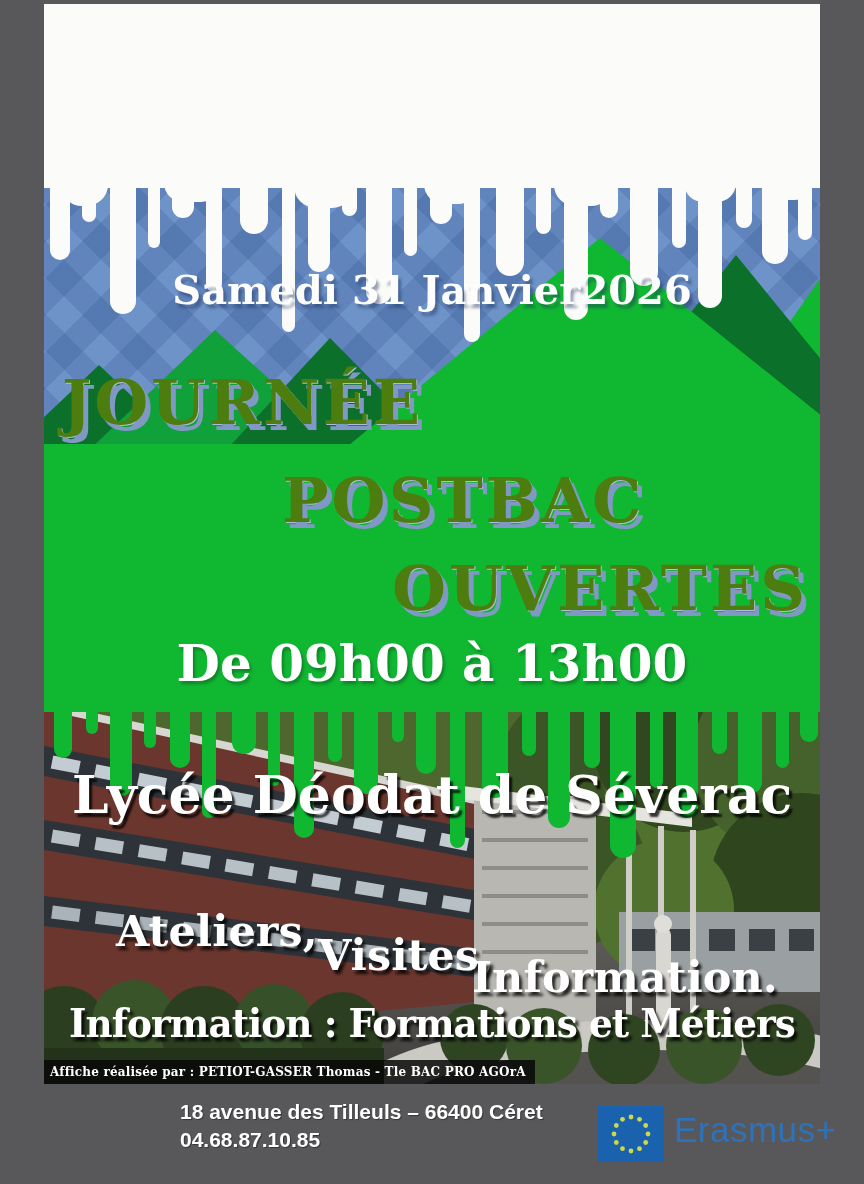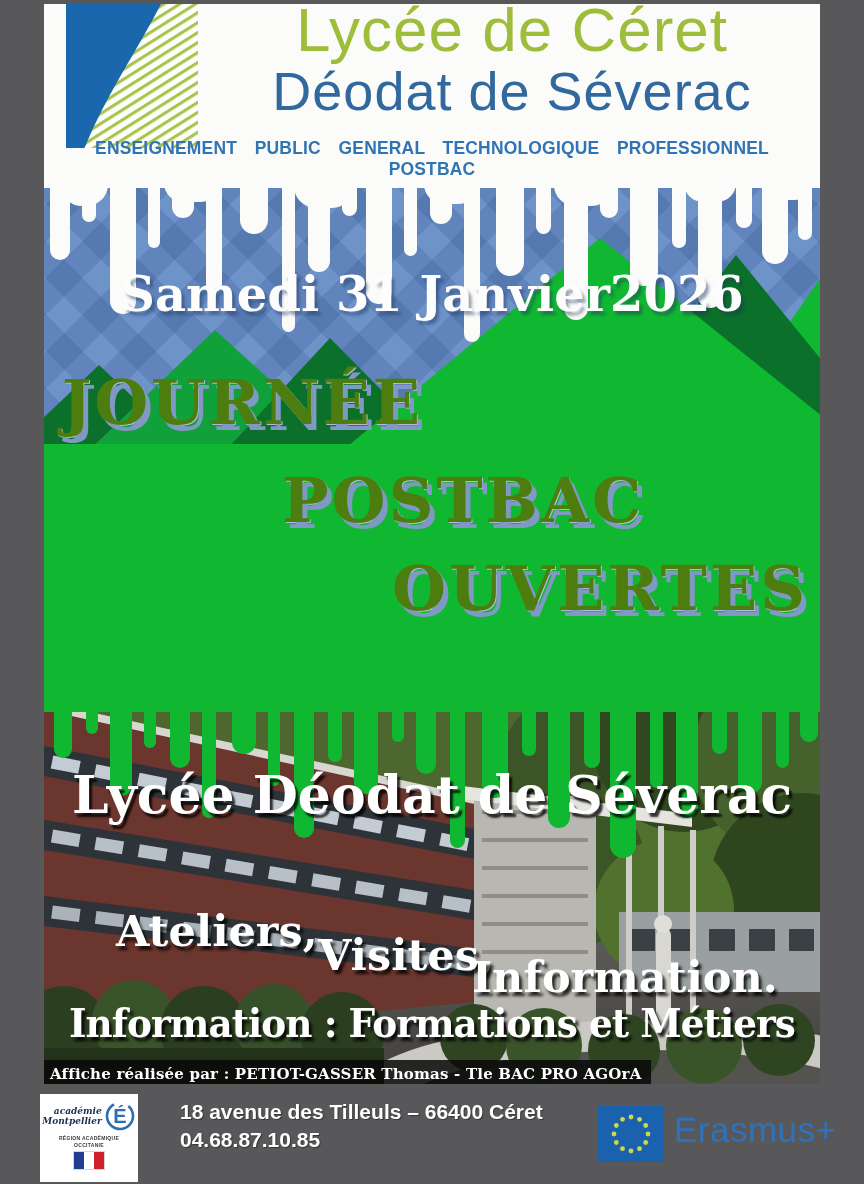--- a/index.html
+++ b/index.html
@@ -19,21 +19,21 @@
           transform:scaleX(.97);}
 
   
   .blue-band{position:absolute;left:0;top:164px;width:776px;height:292px;background-color:#6e93c8;
     background-image:
       repeating-linear-gradient(45deg, rgba(40,75,135,0) 0 26px, rgba(40,75,135,.20) 26px 52px),
       repeating-linear-gradient(-45deg, rgba(40,75,135,0) 0 26px, rgba(40,75,135,.20) 26px 52px);
     z-index:1;}
   .white-drips{position:absolute;left:0;top:160px;width:776px;height:200px;z-index:2;}
   .event-date{position:absolute;left:0;top:262px;width:776px;text-align:center;z-index:4;
-    font-family:"DejaVu Serif",serif;font-weight:bold;font-size:48px;color:#fdfdfd;
+    font-family:"DejaVu Serif",serif;font-weight:bold;font-size:40px;color:#fdfdfd;
     text-shadow:3px 4px 3px rgba(30,50,90,.45);}
 
   
   .mountains{position:absolute;left:0;top:226px;width:776px;height:244px;z-index:1;}
   .green-solid{position:absolute;left:0;top:440px;width:776px;height:256px;background:#10b832;z-index:1;}
   .green-drips{position:absolute;left:0;top:694px;width:776px;height:180px;z-index:3;}
   .t-journee,.t-portes,.t-ouvertes{position:absolute;z-index:4;font-family:"DejaVu Serif",serif;
     font-weight:bold;color:#4d7c0f;font-size:62px;letter-spacing:3px;
     text-shadow:5px 6px 0 #8098c4, 1px 1px 0 #aebcd8;}
   .t-journee{left:18px;top:362px;}
@@ -51,21 +51,21 @@
   .t-act{position:absolute;z-index:4;font-family:"DejaVu Serif",serif;font-weight:bold;
     font-size:43px;color:#ffffff;text-shadow:3px 4px 3px rgba(0,0,0,.8);}
   .t-act1{left:72px;top:902px;}
   .t-act2{left:262px;top:926px;margin-left:12px;}
   .t-act3{left:428px;top:948px;}
   .t-info{position:absolute;left:0;top:996px;width:776px;text-align:center;z-index:4;
     font-family:"DejaVu Serif",serif;font-weight:bold;font-size:39px;color:#ffffff;
     letter-spacing:-1px;transform:scaleX(.96);transform-origin:50% 50%;
     text-shadow:3px 4px 3px rgba(0,0,0,.85);}
   .credit{position:absolute;left:0px;top:1056px;z-index:5;background:rgba(8,8,8,.85);
-    color:#ffffff;font-family:"DejaVu Serif",serif;font-weight:bold;font-size:15px;
+    color:#ffffff;font-family:"DejaVu Serif",serif;font-weight:bold;font-size:12px;
     padding:5px 9px 6px 6px;letter-spacing:.2px;}
 
   
   .footer{position:absolute;left:0;top:1084px;width:864px;height:100px;background:#58585a;}
   .acad-card{position:absolute;left:40px;top:10px;width:98px;height:88px;background:#ffffff;
     display:flex;flex-direction:column;align-items:center;justify-content:flex-start;padding-top:6px;box-sizing:border-box;}
   .acad-row{display:flex;align-items:center;gap:2px;}
   .acad-name{font-size:9px;font-weight:bold;color:#1c2f52;text-align:right;line-height:1.15;
     font-family:"DejaVu Serif",serif;font-style:italic;}
   .acad-sub{margin-top:3px;font-size:5px;font-weight:bold;color:#3a3a3a;text-align:center;line-height:1.3;letter-spacing:.3px;}
@@ -75,37 +75,20 @@
     font-weight:bold;font-size:21px;line-height:1.35;text-shadow:1px 1px 1px rgba(0,0,0,.4);}
   .eu-flag{position:absolute;left:598px;top:22px;width:66px;height:56px;}
   .erasmus{position:absolute;left:674px;top:26px;font-size:35px;color:#2e72b9;letter-spacing:.5px;}
 </style>
 </head>
 <body>
 
 <div class="canvas">
   <div class="poster">
 
-    <div class="header">
-      <div class="logo-box">
-        <svg width="132" height="144" viewBox="0 0 100 100" preserveAspectRatio="none">
-          <defs>
-            <pattern id="hatch" width="6" height="6" patternTransform="rotate(60)" patternUnits="userSpaceOnUse">
-              <rect width="6" height="6" fill="#fdfdfb"></rect>
-              <rect width="2.2" height="6" fill="#a9c44d"></rect>
-            </pattern>
-          </defs>
-          <rect width="100" height="100" fill="url(#hatch)"></rect>
-          <path d="M0,0 H72 C54,32 30,64 14,100 H0 Z" fill="#1a67ae"></path>
-        </svg>
-      </div>
-      <div class="title1">Lycée de Céret</div>
-      <div class="title2">Déodat de Séverac</div>
-      <div class="subtitle">ENSEIGNEMENT PUBLIC GENERAL TECHNOLOGIQUE PROFESSIONNEL POSTBAC</div>
-    </div>
 
     <div class="blue-band"></div>
 
     <svg class="white-drips" viewBox="0 0 776 200">
       <g fill="#fbfbf9">
         <rect x="0" y="0" width="776" height="24"></rect>
         <rect x="16" y="0" width="48" height="42" rx="22"></rect>
           <rect x="120" y="0" width="56" height="38" rx="19"></rect>
         <rect x="250" y="0" width="60" height="44" rx="22"></rect>
           <rect x="380" y="0" width="54" height="40" rx="20"></rect>
@@ -148,20 +131,21 @@
       <polygon points="640,244 810,0 1000,244" fill="#10b832"></polygon>
       <polygon points="520,244 692,25 870,244" fill="#0a702a"></polygon>
       <polygon points="270,244 556,8 850,244" fill="#10b832"></polygon>
     </svg>
 
     <div class="green-solid"></div>
 
     <div class="t-journee">JOURNÉE</div>
     <div class="t-portes">POSTBAC</div>
     <div class="t-ouvertes">OUVERTES</div>
+    <div class="t-hours">De 09h00 à 13h00</div>
 
     <svg class="photo" viewBox="0 0 776 384" preserveAspectRatio="none">
       <defs>
         <linearGradient id="road" x1="0" y1="0" x2="0" y2="1">
           <stop offset="0" stop-color="#8a8884"></stop>
             <stop offset="1" stop-color="#413f3c"></stop>
         </linearGradient>
       </defs>
       <rect x="0" y="0" width="776" height="384" fill="url(#road)"></rect>
 
@@ -250,41 +234,20 @@
 
     <div class="t-location">Lycée Déodat de Séverac</div>
     <div class="t-act t-act1">Ateliers,</div>
     <div class="t-act t-act2">Visites,</div>
     <div class="t-act t-act3">Information.</div>
     <div class="t-info">Information : Formations et Métiers</div>
     <div class="credit">Affiche réalisée par : PETIOT-GASSER Thomas - Tle BAC PRO AGOrA</div>
   </div>
 
   <div class="footer">
-    <div class="acad-card">
-      <div class="acad-row">
-        <div class="acad-name">
-          <span>académie</span><br>
-          <span>Montpellier</span>
-        </div>
-        <svg width="32" height="32" viewBox="0 0 32 32">
-          <circle cx="16" cy="16" r="13" fill="none" stroke="#2f6eb3" stroke-width="2.6" stroke-dasharray="66 16" transform="rotate(-50 16 16)"></circle>
-          <text x="16" y="23" text-anchor="middle" font-size="20" font-weight="bold" fill="#2f6eb3" font-family="Liberation Sans, sans-serif">É</text>
-        </svg>
-      </div>
-      <div class="acad-sub">
-        <span>RÉGION ACADÉMIQUE</span><br>
-        <span>OCCITANIE</span>
-      </div>
-      <div class="fr-flag">
-        <div style="background:#243e8f;"></div>
-          <div style="background:#ffffff;"></div>
-          <div style="background:#d0202a;"></div>
-      </div>
-    </div>
 
     <div class="addr-block">
       <div>18 avenue des Tilleuls – 66400 Céret</div>
       <div>04.68.87.10.85</div>
     </div>
 
     <svg class="eu-flag" viewBox="0 0 66 56">
       <rect width="66" height="56" fill="#1a62ae"></rect>
       <g fill="#cdd94b">
         <circle cx="33" cy="11" r="2.4"></circle>

